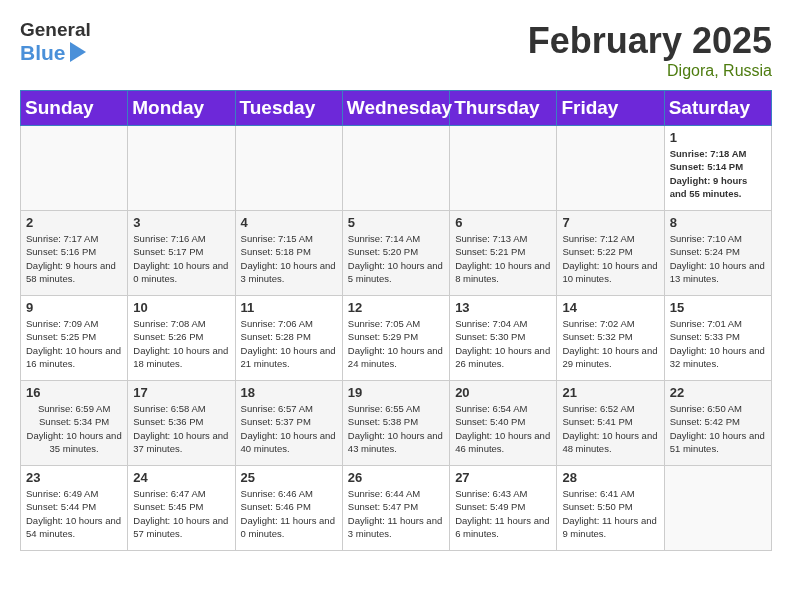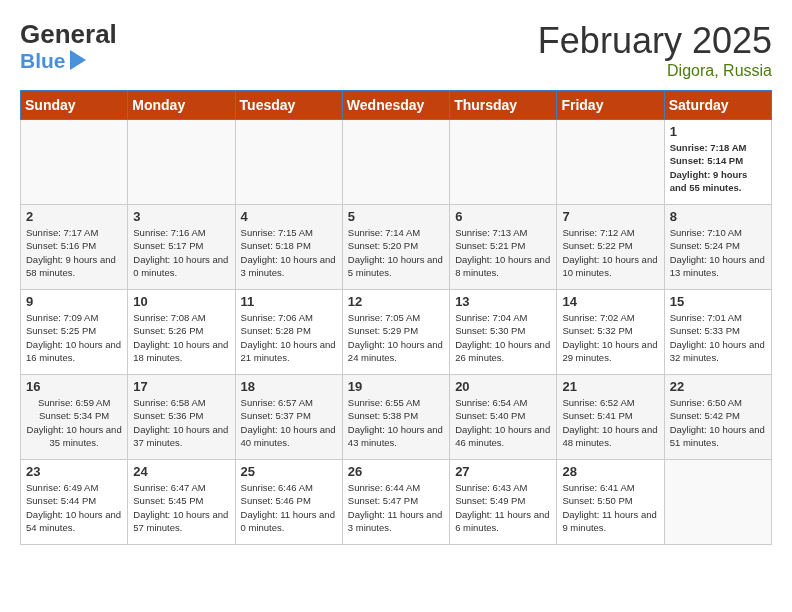--- a/index.html
+++ b/index.html
@@ -19,36 +19,36 @@
     .logo {
       display: flex;
       align-items: center;
     }
     .title-block {
       text-align: right;
     }
     .month-title {
       font-size: 36px;
       color: #333;
-      font-weight: normal;
+      font-weight: bold;
     }
     .location {
       font-size: 16px;
       color: #4d7c0f;
     }
     table {
       width: 100%;
       border-collapse: collapse;
       table-layout: fixed;
     }
     th {
-      background-color: #c2410c;
+      background-color: #6d28d9;
       color: white;
       font-weight: bold;
-      font-size: 14px;
+      font-size: 19px;
       padding: 6px 4px;
       text-align: left;
       border: 1px solid #3a7fc1;
     }
     td {
       border: 1px solid #ccc;
       vertical-align: top;
       padding: 4px 5px;
       height: 85px;
       background: #fff;
@@ -71,21 +71,21 @@
     .empty-cell {
       background: #f9f9f9;
     }
   </style>
 </head>
 <body>
 
 <div class="header">
   <div class="logo">
     <div style="display:flex;flex-direction:column;line-height:1.1;">
-      <span style="font-size:26px;font-weight:bold;color:#333;">General</span>
+      <span style="font-size:19px;font-weight:bold;color:#333;">General</span>
       <div style="display:flex;align-items:center;">
         <span style="font-size:21px;font-weight:bold;color:#4a90d9;text-align:right;">Blue</span>
         <div style="width:0;height:0;border-top:10px solid transparent;border-bottom:10px solid transparent;border-left:16px solid #4a90d9;margin-left:4px;"></div>
       </div>
     </div>
   </div>
   <div class="title-block">
     <div class="month-title">February 2025</div>
     <div class="location">Digora, Russia</div>
   </div>

